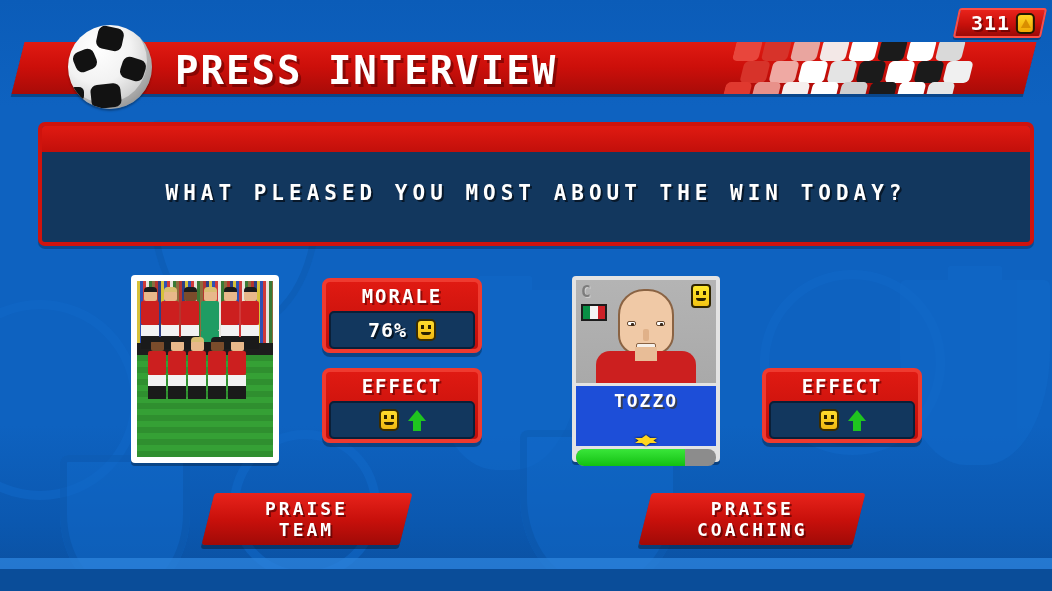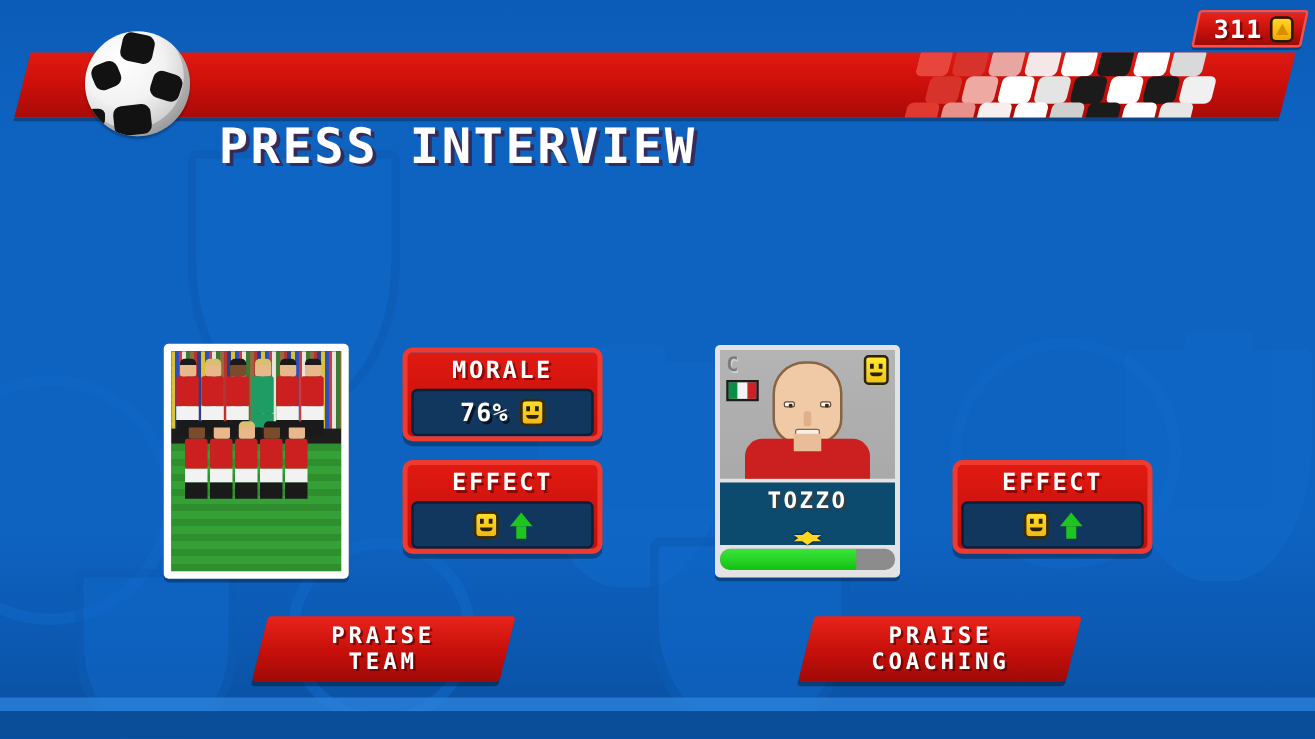--- a/index.html
+++ b/index.html
@@ -95,21 +95,20 @@
     height: 46px;
     line-height: 46px;
     font-family: "DejaVu Sans Mono", monospace;
     font-size: 39px;
     font-weight: bold;
     letter-spacing: 2px;
     color: #ffffff;
     text-shadow: 3px 3px 0 rgba(90,0,0,.55);
     z-index: 6;
     white-space: nowrap;
-    margin-top: 47px;
   }
 
   .ball {
     position: absolute;
     left: 68px; top: 25px;
     width: 84px; height: 84px;
     border-radius: 50%;
     background:
       radial-gradient(circle at 34% 28%, #ffffff 0%, #f2f2f2 42%, #cfcfcf 70%, #8f8f8f 100%);
     box-shadow: inset -5px -6px 0 rgba(0,0,0,.18), 0 2px 2px rgba(0,0,0,.3);
@@ -449,22 +448,22 @@
     position: absolute;
     left: 50%; top: 58px; transform: translateX(-50%);
     width: 22px; height: 14px;
     background: #e8bd97;
     z-index: 2;
   }
 
   .name-plate {
     position: relative;
     margin-top: 3px;
-    height: 50px;
-    background: #0c4a6e;
+    height: 60px;
+    background: #1d4ed8;
     text-align: center;
   }
   .player-name {
     display: block;
     padding-top: 4px;
     font-size: 18px;
     font-weight: bold;
     letter-spacing: 2px;
     color: #ffffff;
     text-shadow: 2px 2px 0 rgba(60,60,60,.85);
@@ -589,20 +588,23 @@
     </div>
 
     <div class="title-text">PRESS INTERVIEW</div>
 
     <div class="coin-counter">
       <span class="coin-value">311</span>
       <span class="coin-icon"></span>
     </div>
   </div>
 
+  <div class="question-panel">
+    <div class="question-text">WHAT PLEASED YOU MOST ABOUT THE WIN TODAY?</div>
+  </div>
 
   <div class="team-photo">
     <div class="photo-inner">
       <div class="crowd"></div>
       <div class="stand-bar"></div>
       <div class="pitch"></div>
 
       <div class="player-row row-back">
         <div class="pl">
             <div class="head"></div>

